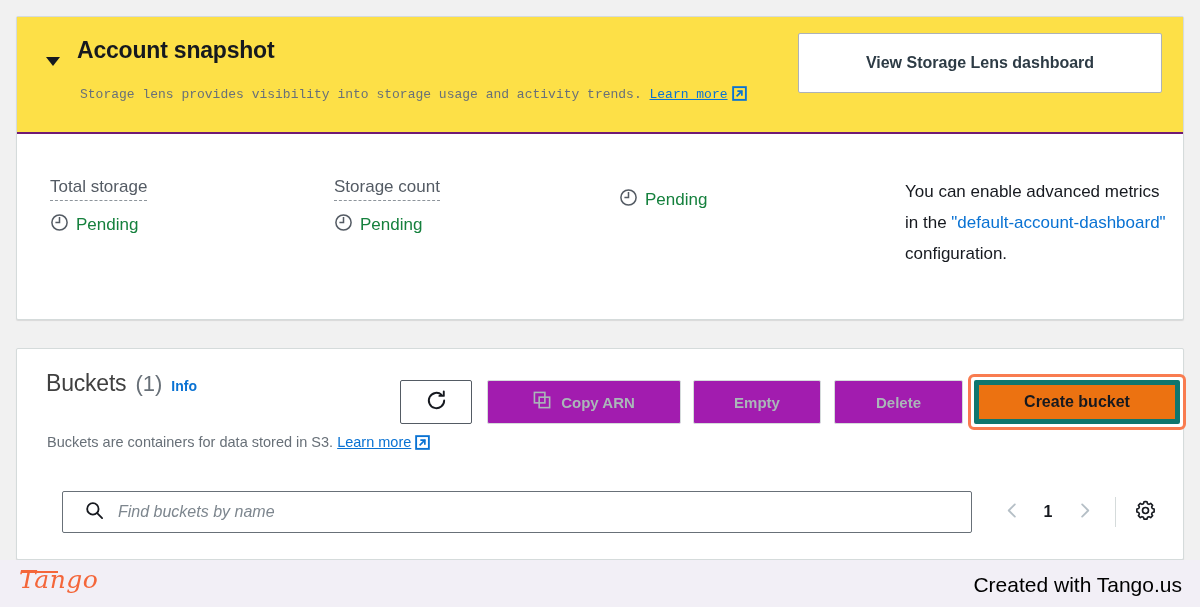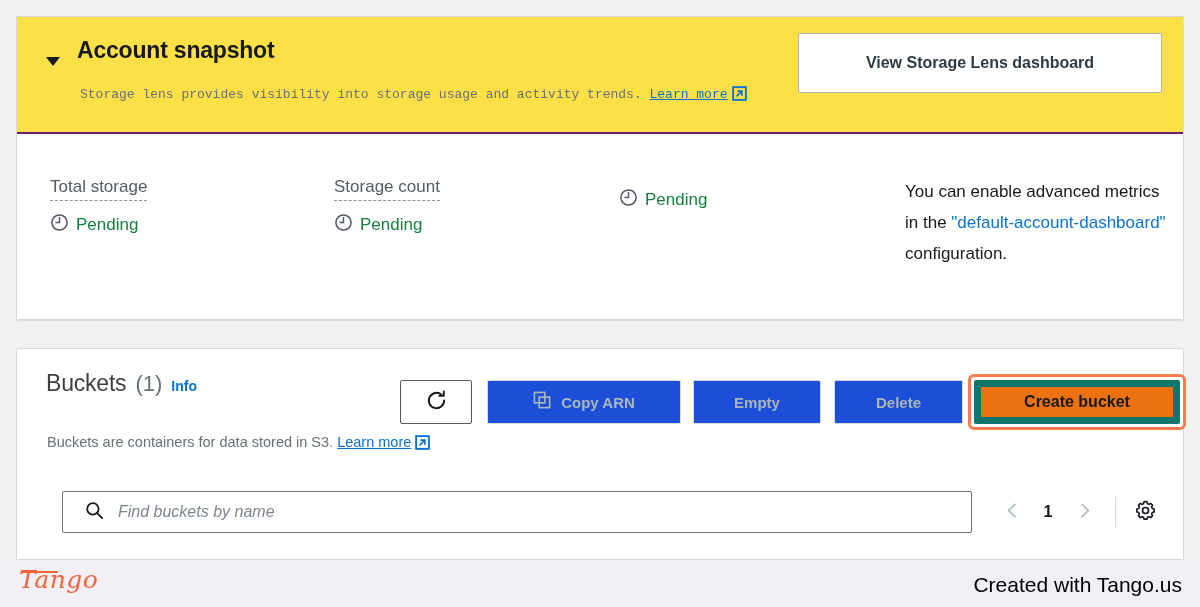--- a/index.html
+++ b/index.html
@@ -184,29 +184,29 @@
     white-space: nowrap;
     user-select: none;
   }
   .btn-normal {
     background: #ffffff;
     border: 1px solid #545b64;
     color: #16191f;
     cursor: pointer;
   }
   .btn-disabled {
-    background: #1d4ed8;
+    background: #a21caf;
     border: 1px solid #d5dbdb;
     color: #aab7b8;
     cursor: default;
     gap: 9px;
   }
   .btn-primary {
     background: #ec7211;
-    border: 7px solid #0f766e;
+    border: 5px solid #0f766e;
     color: #16191f;
     cursor: pointer;
   }
 
   #view-lens-btn {
     right: 21px;
     top: 16px;
     width: 364px;
     height: 60px;
     background: #ffffff;

